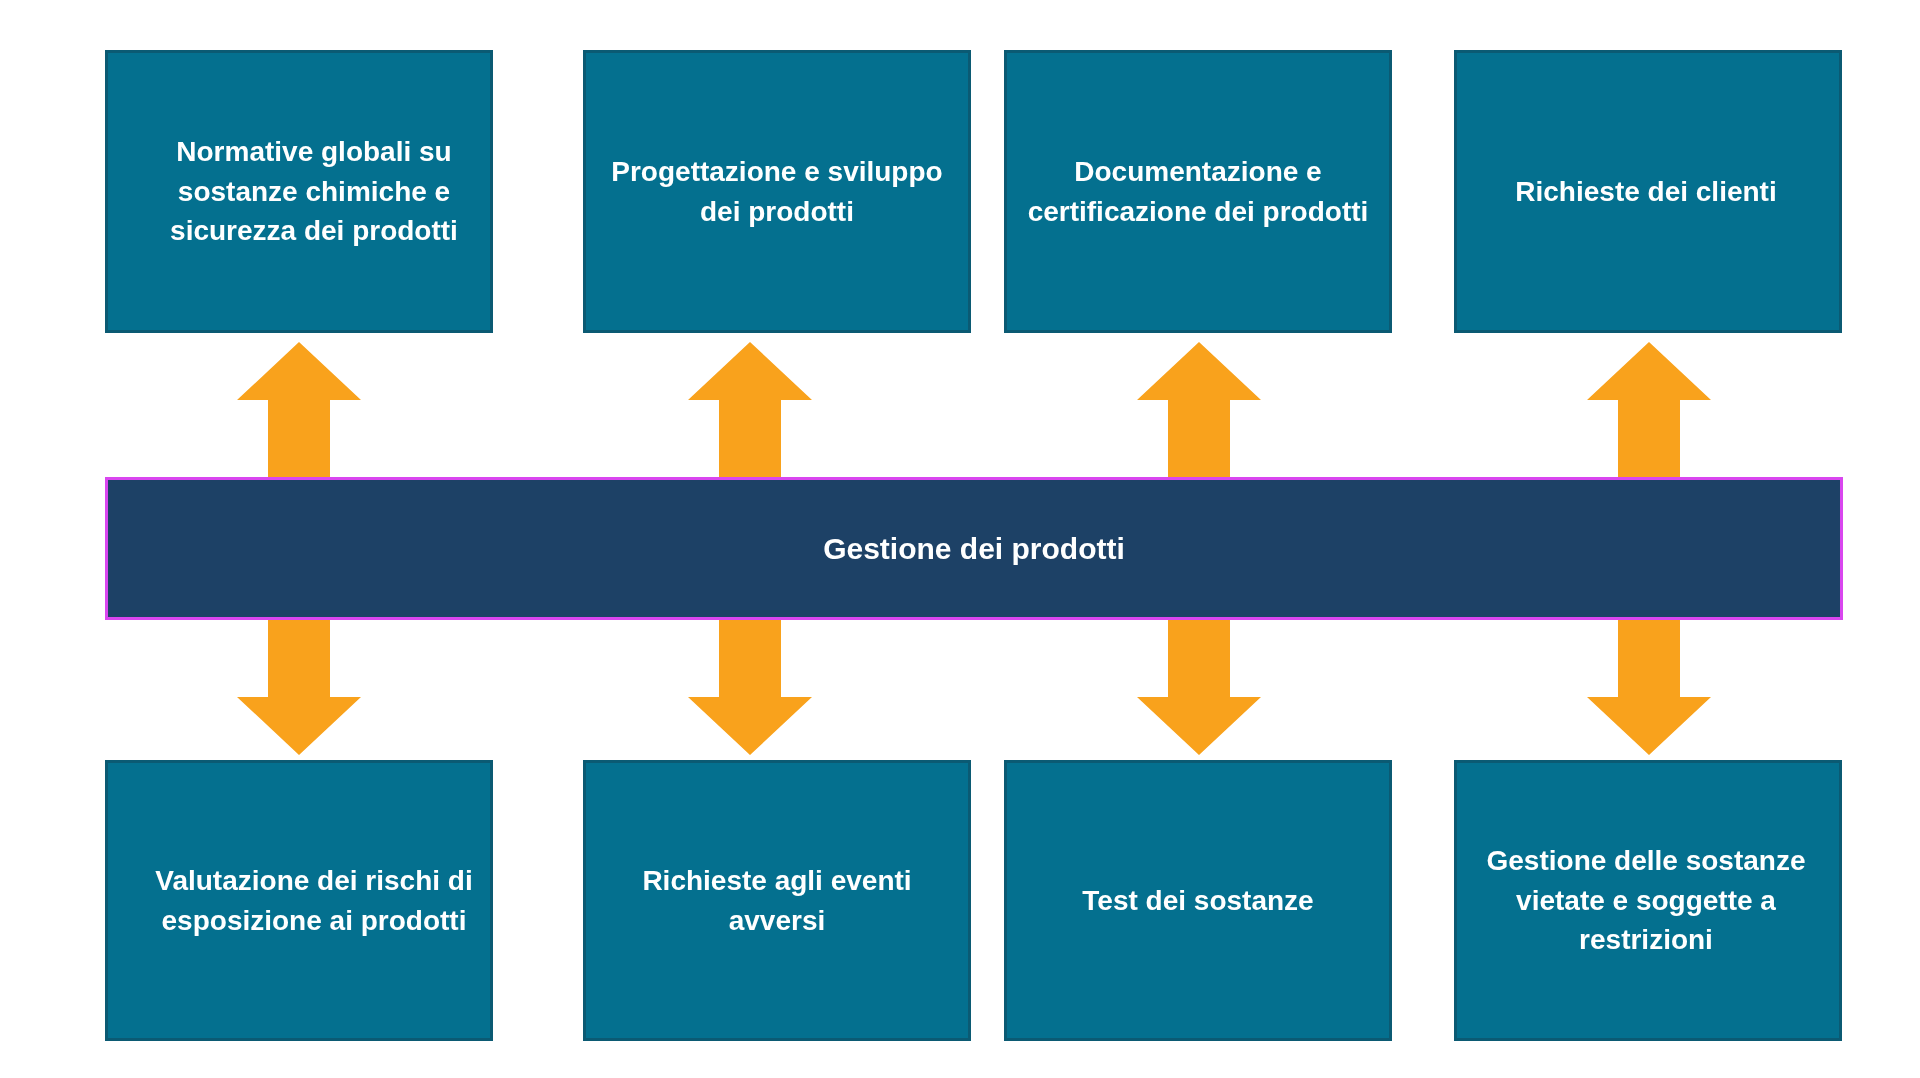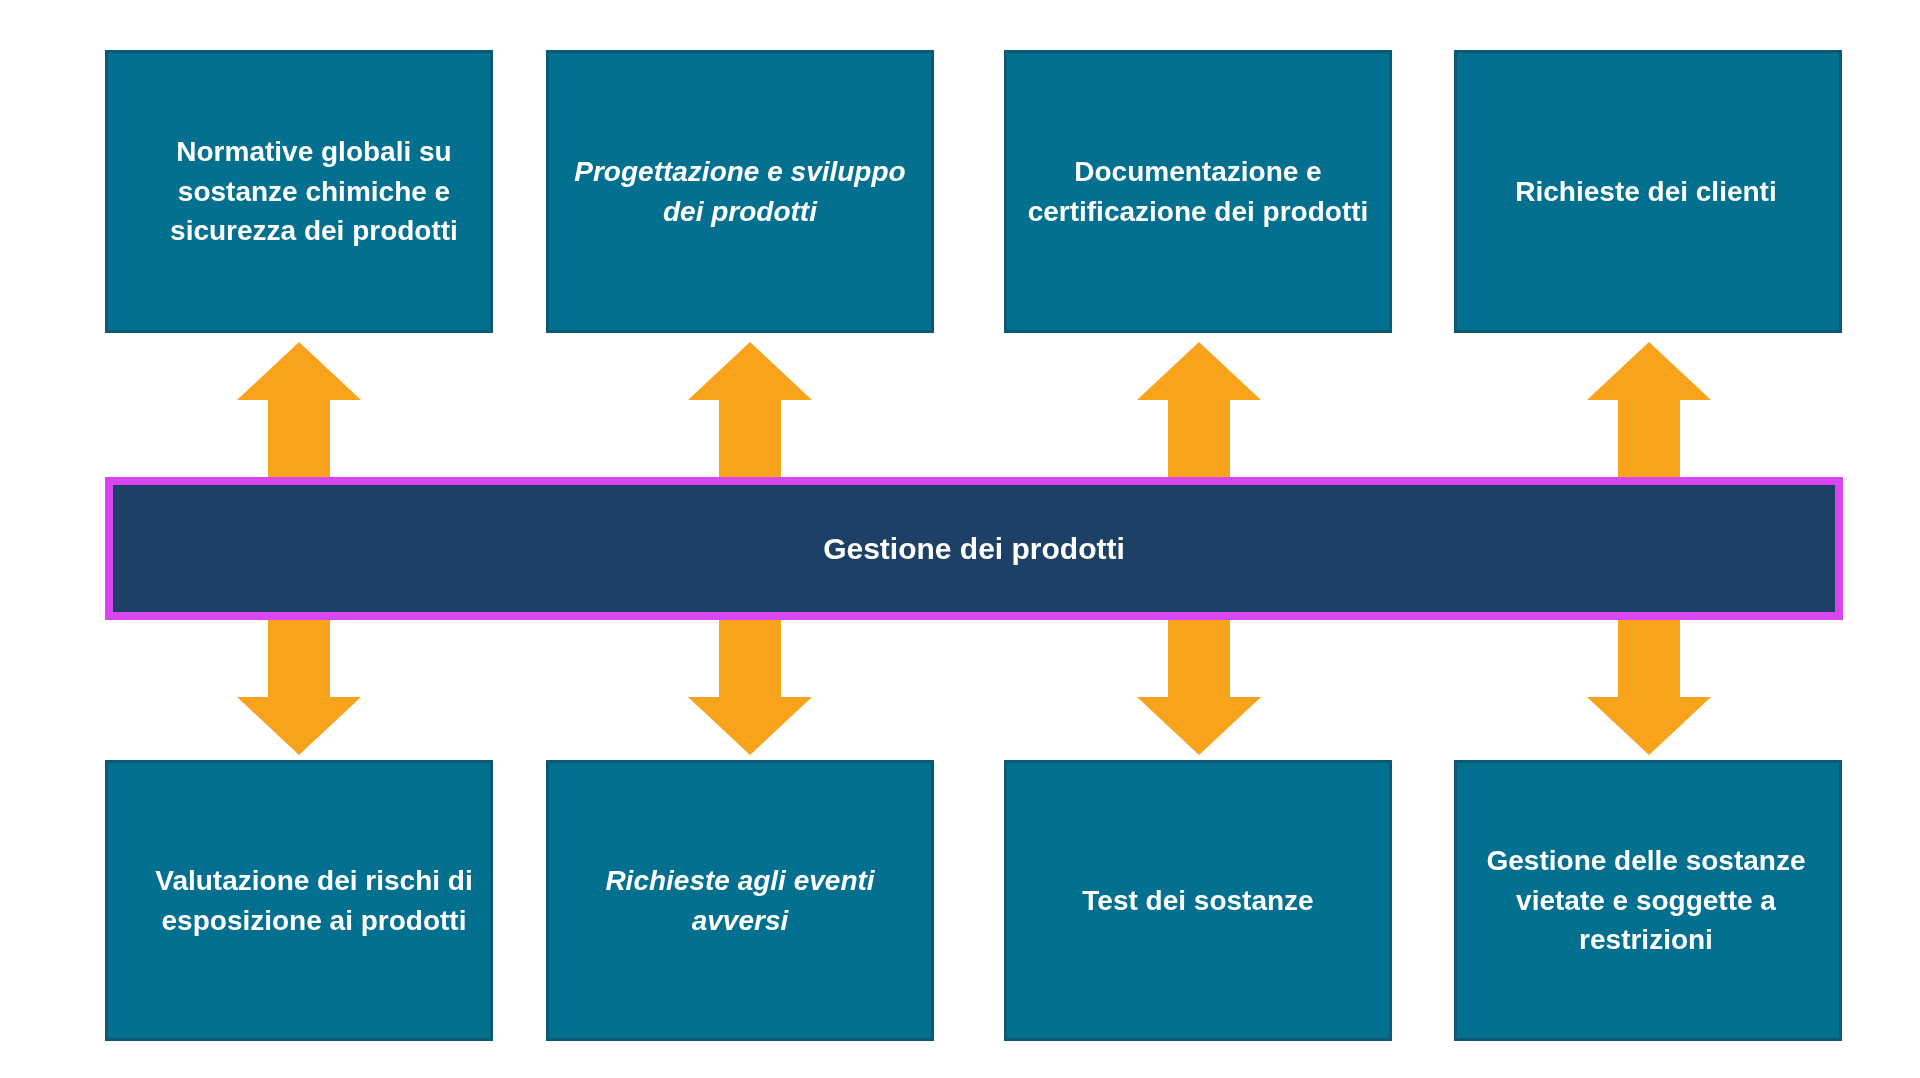--- a/index.html
+++ b/index.html
@@ -27,32 +27,32 @@
     text-align: center;
     color: #ffffff;
     font-weight: bold;
     font-size: 28px;
     line-height: 1.42;
     padding: 0 12px;
   }
   .row-top .node-box { top: 50px; height: 283px; }
   .row-bottom .node-box { top: 760px; height: 281px; }
   .col-0 { left: 105px; padding-left: 42px; }
-  .col-1 { left: 546px; font-style: italic; }
+  .col-1 { left: 583px; }
   .col-2 { left: 1004px; align-items: center; }
   .col-3 { left: 1454px; padding-left: 8px; }
 
   .center-bar {
     position: absolute;
     left: 105px;
     top: 477px;
     width: 1738px;
     height: 143px;
     background: #1D4166;
-    border: 8px solid #d946ef;
+    border: 3px solid #d946ef;
     box-sizing: border-box;
     display: flex;
     align-items: center;
     justify-content: center;
     color: #ffffff;
     font-weight: bold;
     font-size: 30px;
     z-index: 2;
   }
 

